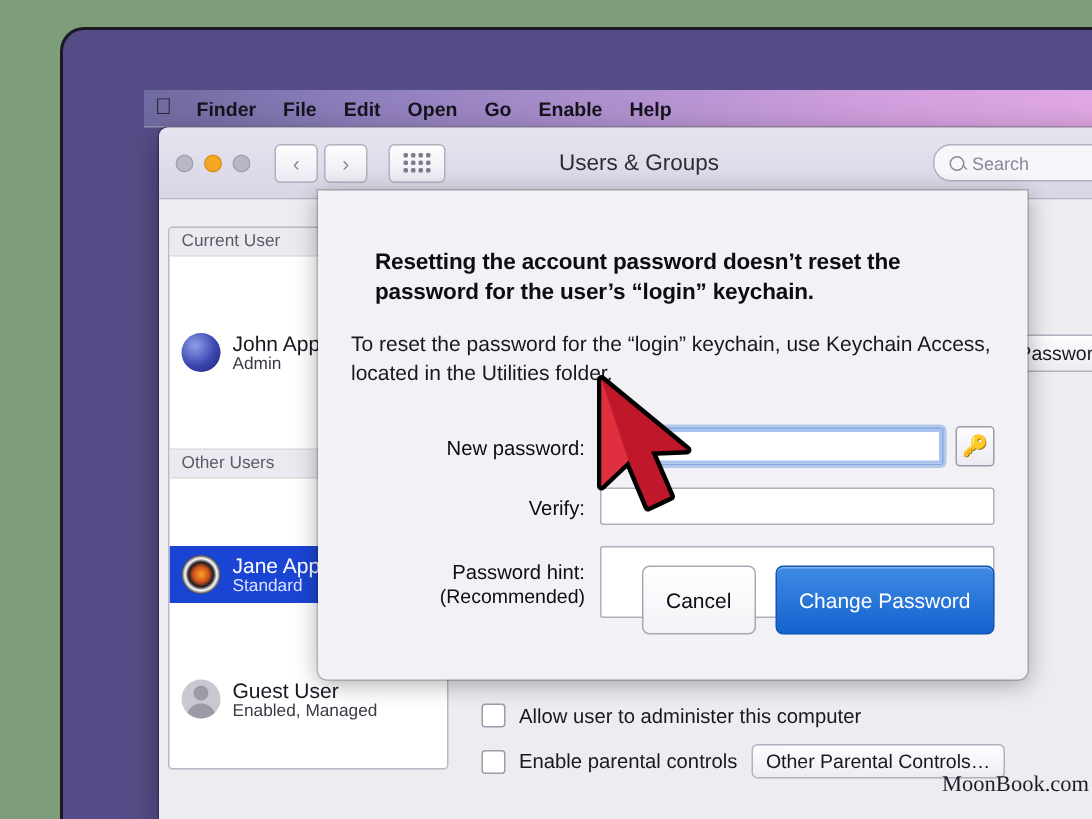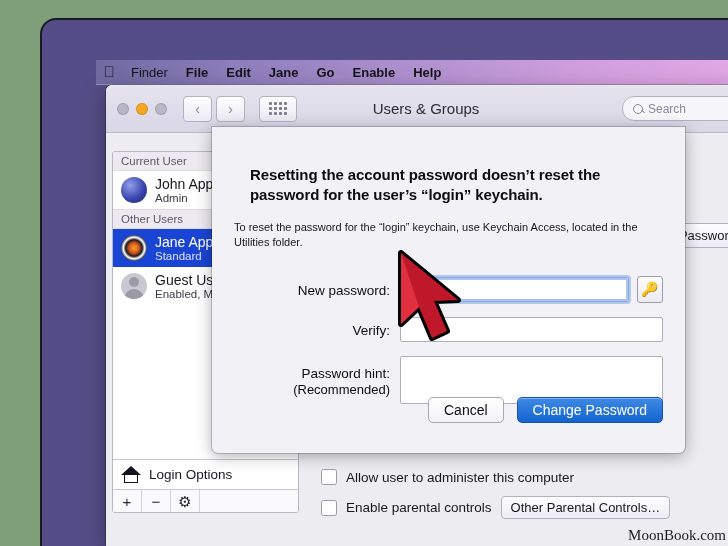--- a/index.html
+++ b/index.html
@@ -23,21 +23,21 @@
   
   .menubar{
     position:absolute;left:96px;top:60px;width:632px;height:25px;
     background:linear-gradient(to right,#6f6aa0 0%,#8d7ebc 22%,#b292d0 52%,#d29fde 78%,#e0a7e4 100%);
     display:flex;align-items:center;
     color:#15131c;font-size:13px;font-weight:bold;
     box-shadow:inset 0 -1px 0 rgba(255,255,255,.25);
   }
   .menubar .apple{width:26px;text-align:center;font-size:15px;line-height:1;padding-bottom:2px;}
   .menubar .mi{padding:0 9px;white-space:nowrap;}
-  .menubar .mi.first{font-weight:normal;}
+  .menubar .mi.first{font-weight:bold;}
 
   
   .window{
     position:absolute;left:106px;top:85px;width:640px;height:461px;
     background:#ececf1;
     border-radius:6px 6px 0 0;
     box-shadow:0 0 0 1px rgba(0,0,0,.25), 0 6px 22px rgba(0,0,0,.35);
     overflow:hidden;
   }
   .toolbar{
@@ -79,20 +79,21 @@
   .mag:after{content:"";position:absolute;width:4px;height:1.4px;background:#8b8899;
     transform:rotate(45deg);right:-3px;bottom:0;}
 
   
   .wbody{position:relative;height:414px;background:#ececf1;display:flex;}
   .sidebar{
     width:185px;margin:18px 0 0 6px;height:360px;
     background:#fff;border:1px solid #b9b6c6;border-radius:3px;
     display:flex;flex-direction:column;overflow:hidden;
     font-size:13px;
+    gap:45px;
   }
   .grouphdr{
     background:#eceaf0;color:#5c5a66;font-size:11.5px;
     padding:3px 8px;border-bottom:1px solid #ddd;border-top:1px solid #ddd;
   }
   .grouphdr.first{border-top:none;}
   .urow{display:flex;align-items:center;gap:8px;padding:5px 8px;}
   .urow.sel{background:#1a45d4;color:#fff;}
   .av{width:26px;height:26px;border-radius:50%;flex:none;}
   .av.globe{background:radial-gradient(circle at 35% 32%,#8f9fe8 0%,#3b47b0 55%,#1b2170 100%);}
@@ -145,21 +146,21 @@
     background:#f2f1f5;
     box-shadow:0 3px 16px rgba(0,0,0,.32), 0 0 0 1px rgba(0,0,0,.18);
     border-radius:0 0 6px 6px;
     box-sizing:border-box;padding:22px 22px 0 22px;
   }
   .sheet h1{
     margin:16px;font-size:15px;line-height:1.3;color:#0d0c12;font-weight:bold;
     letter-spacing:-.1px;
   }
   .sheet p.sub{
-    margin:9px 0 0 0;font-size:11px;line-height:1.35;color:#19171f;
+    margin:9px 0 0 0;font-size:14px;line-height:1.35;color:#19171f;
   }
   .form{margin-top:26px;}
   .frow{display:flex;align-items:center;margin-bottom:14px;}
   .flabel{
     width:156px;text-align:right;padding-right:10px;
     font-size:13.5px;color:#0d0c12;padding-top:4px;line-height:1.2;
   }
   .flabel .sm{display:block;font-size:13px;}
   .finput{
     flex:1;height:25px;background:#fff;border:1px solid #b0aebb;border-radius:2px;
@@ -174,54 +175,54 @@
     width:24px;height:25px;margin-left:8px;flex:none;
     border:1px solid #9e9bab;border-radius:3px;
     background:linear-gradient(to bottom,#fdfdff,#eceaf2);
     display:flex;align-items:center;justify-content:center;
     font-size:14px;color:#0d0c12;line-height:1;
   }
   .actions{
     position:absolute;right:22px;bottom:30px;display:flex;gap:13px;align-items:center;
   }
   .btn{
-    font-size:14px;border-radius:5px;padding:4px 15px;white-space:nowrap;
+    font-size:14px;border-radius:5px;padding:14px 15px;white-space:nowrap;
   }
   .btn.cancel{
     background:linear-gradient(to bottom,#ffffff,#f3f2f6);
     border:1px solid #a9a7b4;color:#0d0c12;
   }
   .btn.primary{
     background:linear-gradient(to bottom,#3f8ae4,#1463cf);
     border:1px solid #0f55b4;color:#fff;
     box-shadow:inset 0 1px 0 rgba(255,255,255,.35);
   }
 
   
   .cursor{position:absolute;left:398px;top:250px;width:72px;height:96px;pointer-events:none;}
 
   
   .wm{
-    position:absolute;right:2px;bottom:2px;
+    position:absolute;right:2px;bottom:14px;
     font-size:15px;color:#1d1b24;font-family:"Liberation Serif",serif;
   }
 </style>
 </head>
 <body>
 
 <div id="root">
 
   <div class="desktop"></div>
 
   <div class="menubar">
     <div class="apple"></div>
     <div class="mi first">Finder</div>
     <div class="mi">File</div>
     <div class="mi">Edit</div>
-    <div class="mi">Jane</div>
+    <div class="mi">Open</div>
     <div class="mi">Go</div>
     <div class="mi">Enable</div>
     <div class="mi">Help</div>
   </div>
 
   <div class="window">
 
     <div class="toolbar">
       <div class="traffic">
         <div class="tl r"></div>

